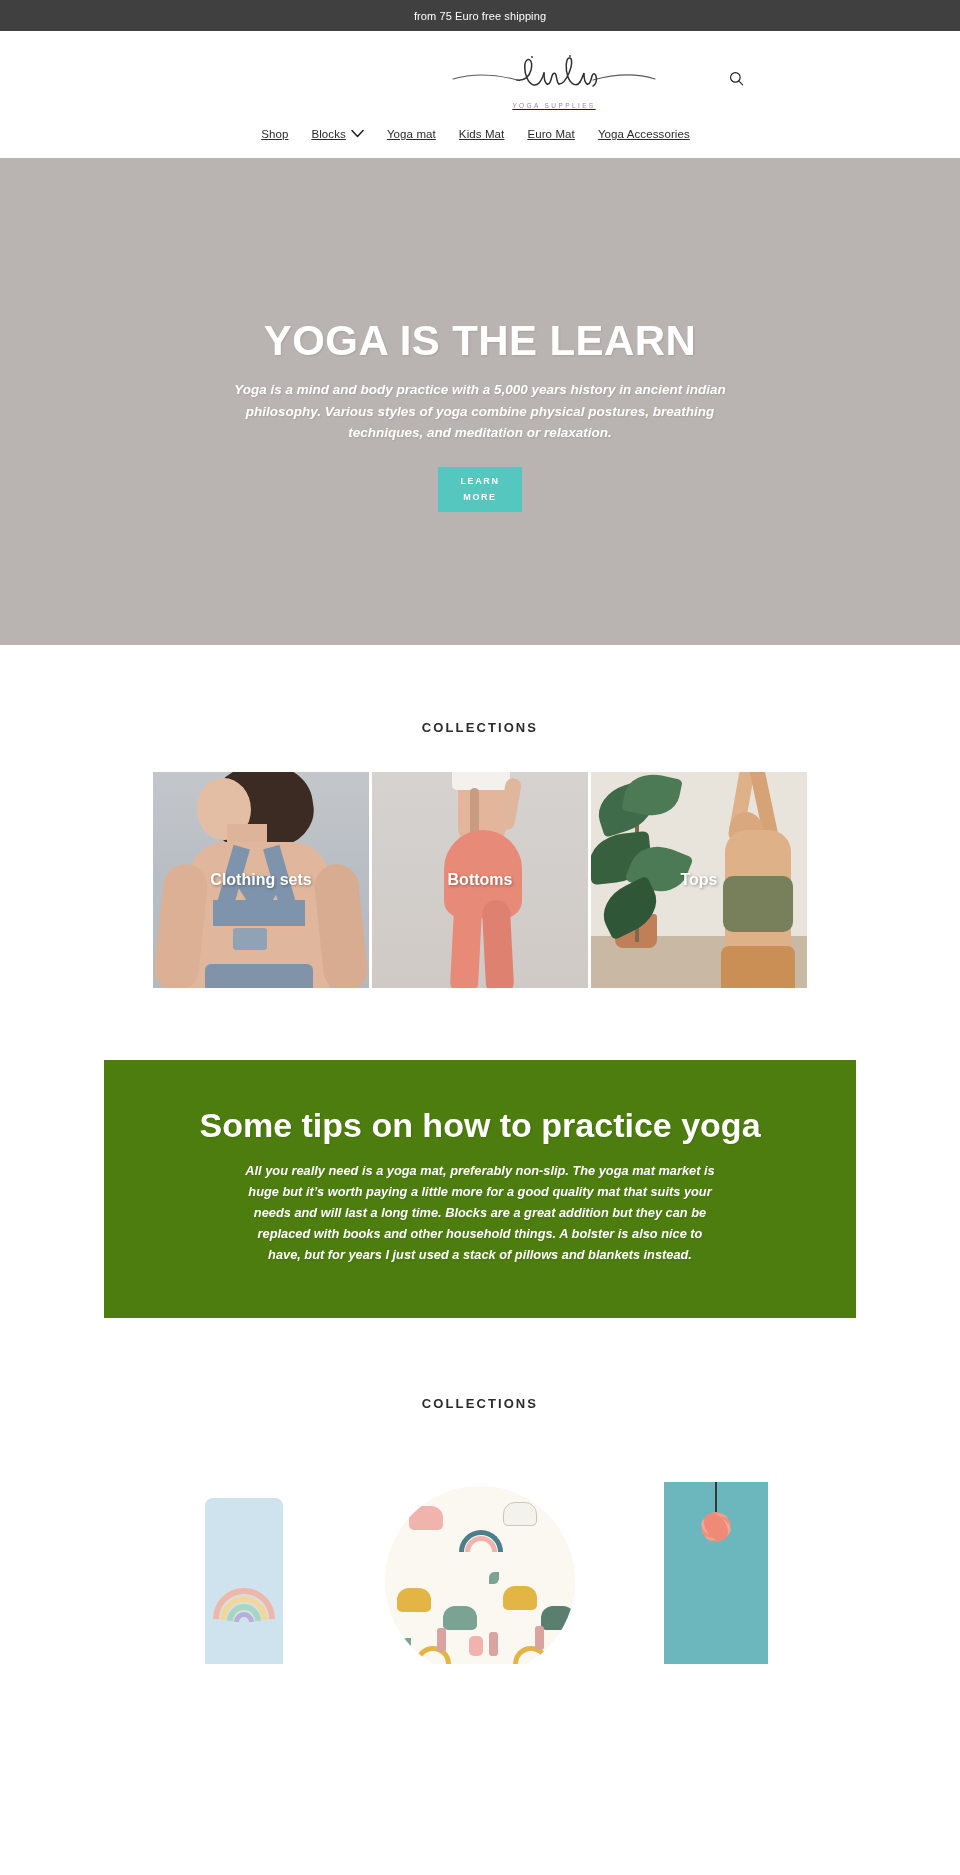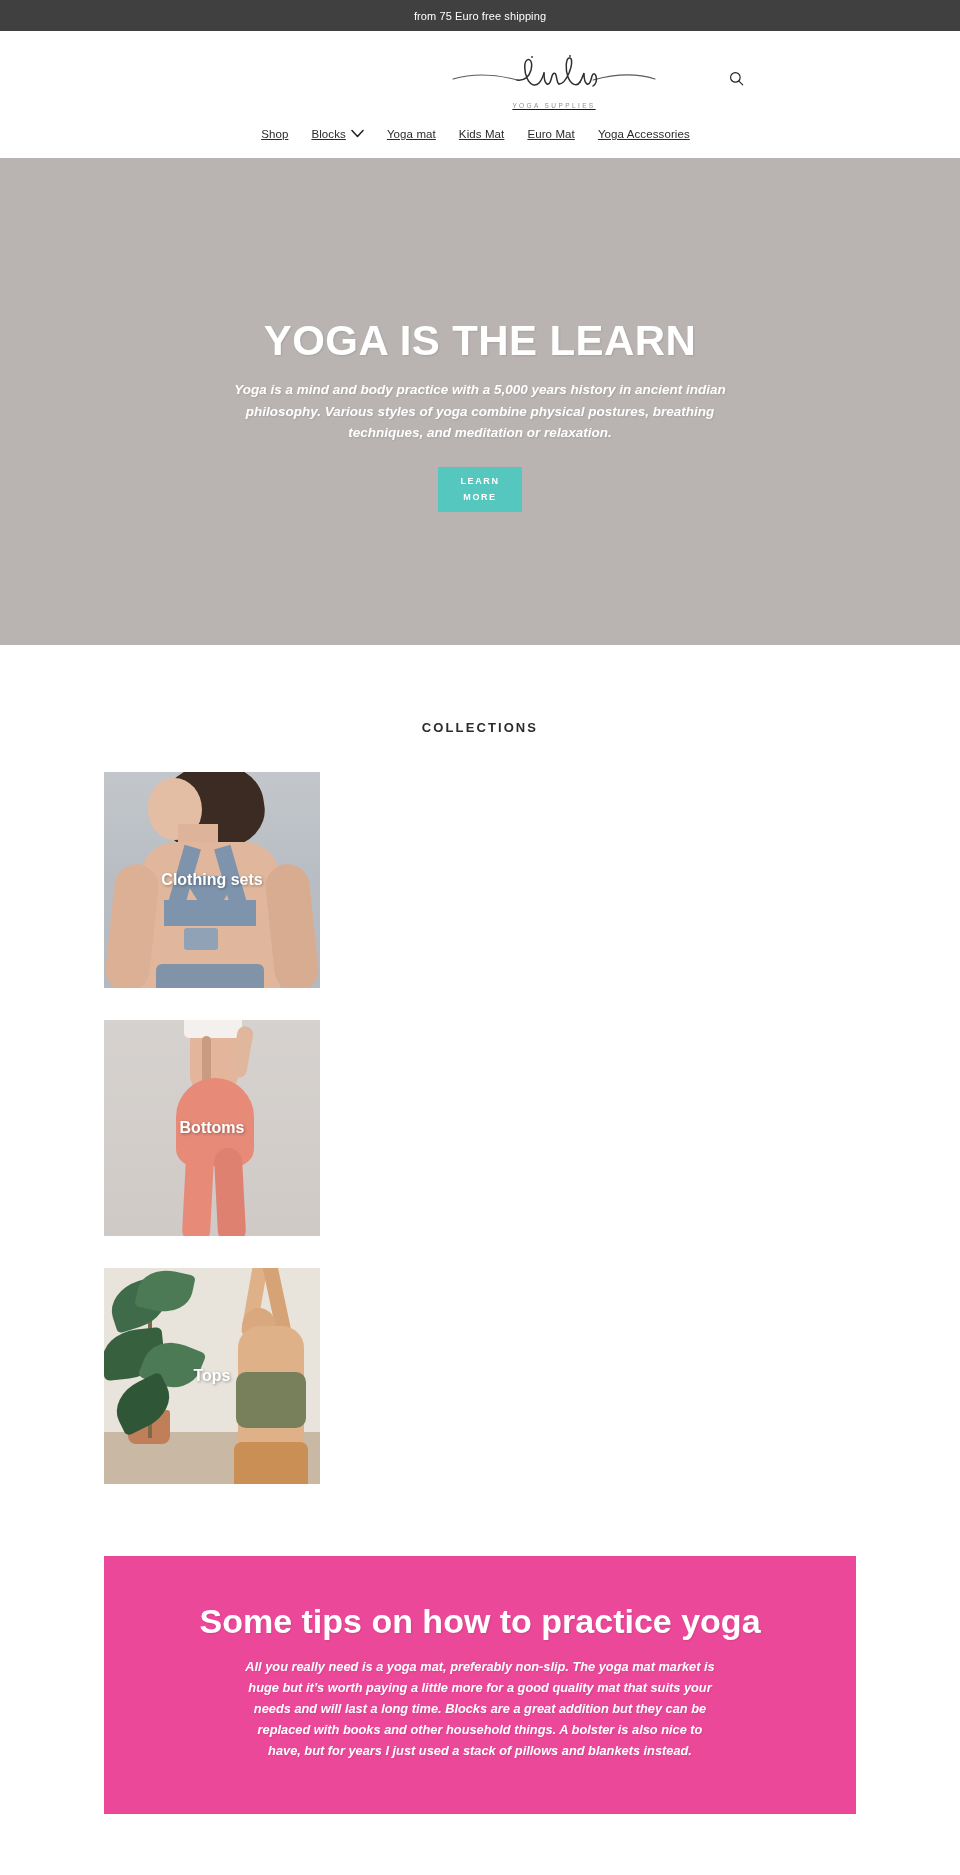--- a/index.html
+++ b/index.html
@@ -145,24 +145,23 @@
     font-weight: 700;
     letter-spacing: 2.1px;
     color: #2b2b2b;
   }
 
   
   .collections-1 { padding-top: 75px; }
   .cards {
     display: flex;
     justify-content: center;
-    gap: 32px;
+    gap: 3px;
     margin-top: 37px;
     padding: 0 104px;
-    flex-direction: column;
   }
   .card {
     position: relative;
     width: 216px;
     height: 216px;
     overflow: hidden;
     cursor: pointer;
     flex: 0 0 216px;
   }
   .card-label {
@@ -311,21 +310,21 @@
     background: #dfb189; border-radius: 9px; transform: rotate(10deg);
   }
   .art-tops .armB {
     position: absolute; right: 36px; top: -10px; width: 15px; height: 78px;
     background: #d5a376; border-radius: 9px; transform: rotate(-12deg);
   }
 
   
   .tips-wrap { padding: 72px 104px 0; }
   .tips {
-    background: #ec4899;
+    background: #4d7c0f;
     padding: 44px 78px 52px;
     text-align: center;
   }
   .tips-title {
     font-size: 34px;
     font-weight: 700;
     color: #ffffff;
     line-height: 1.26;
     text-shadow: 1px 1px 2px rgba(0,0,0,.10);
   }

